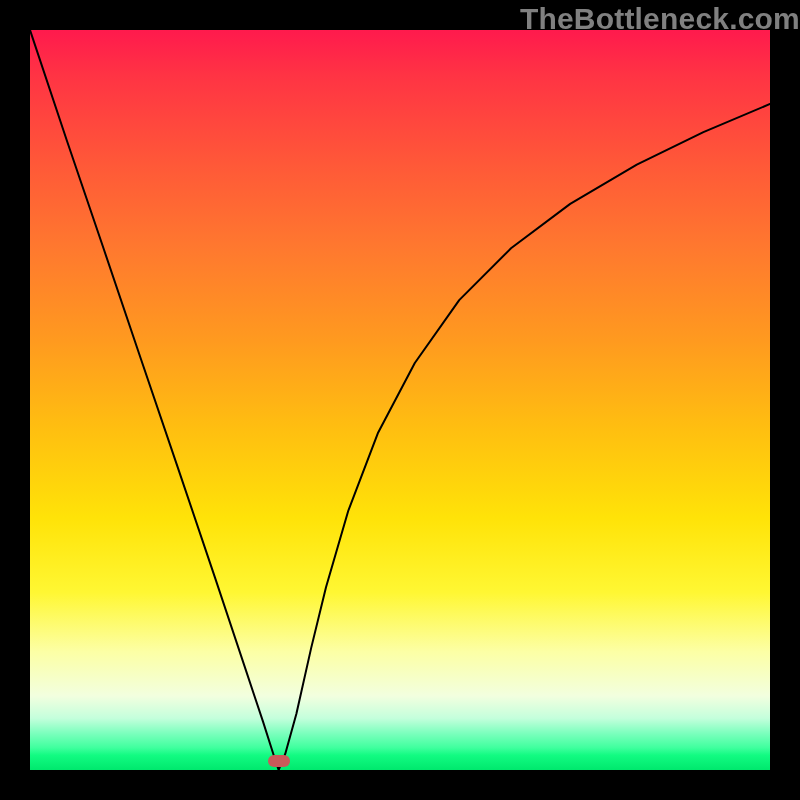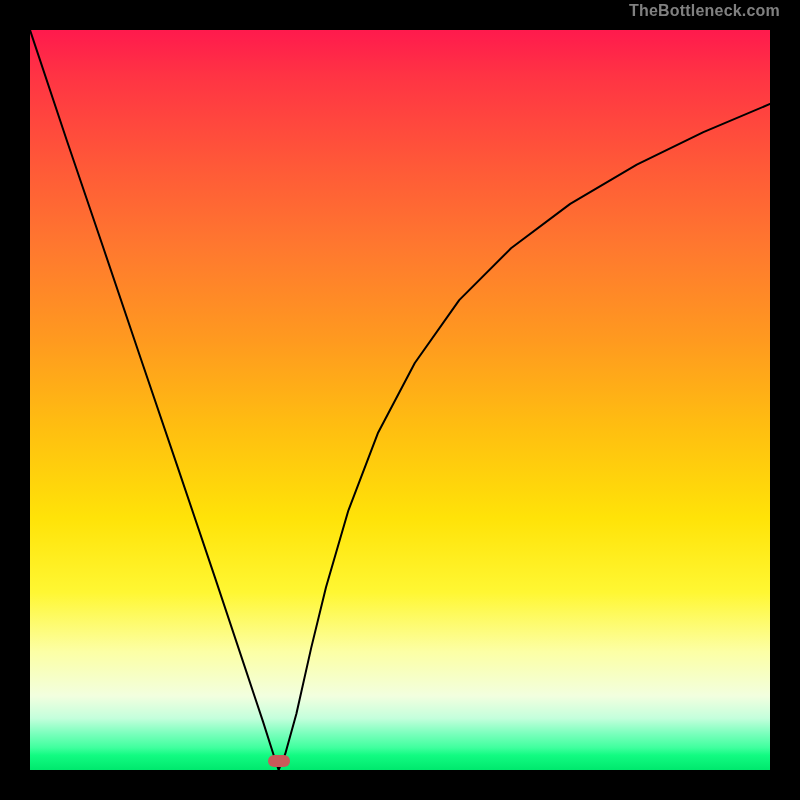--- a/index.html
+++ b/index.html
@@ -13,23 +13,23 @@
   }
   .outer {
     width: 800px;
     height: 800px;
     background: #000;
     position: relative;
   }
   .watermark {
     position: absolute;
     top: 2px;
-    right: 20px;
+    right: 0;
     color: #808080;
-    font-size: 16px;
+    font-size: 30px;
     font-weight: 600;
     letter-spacing: 0.2px;
     user-select: none;
   }
   .plot-frame {
     position: absolute;
     left: 30px;
     top: 30px;
     width: 740px;
     height: 740px;

